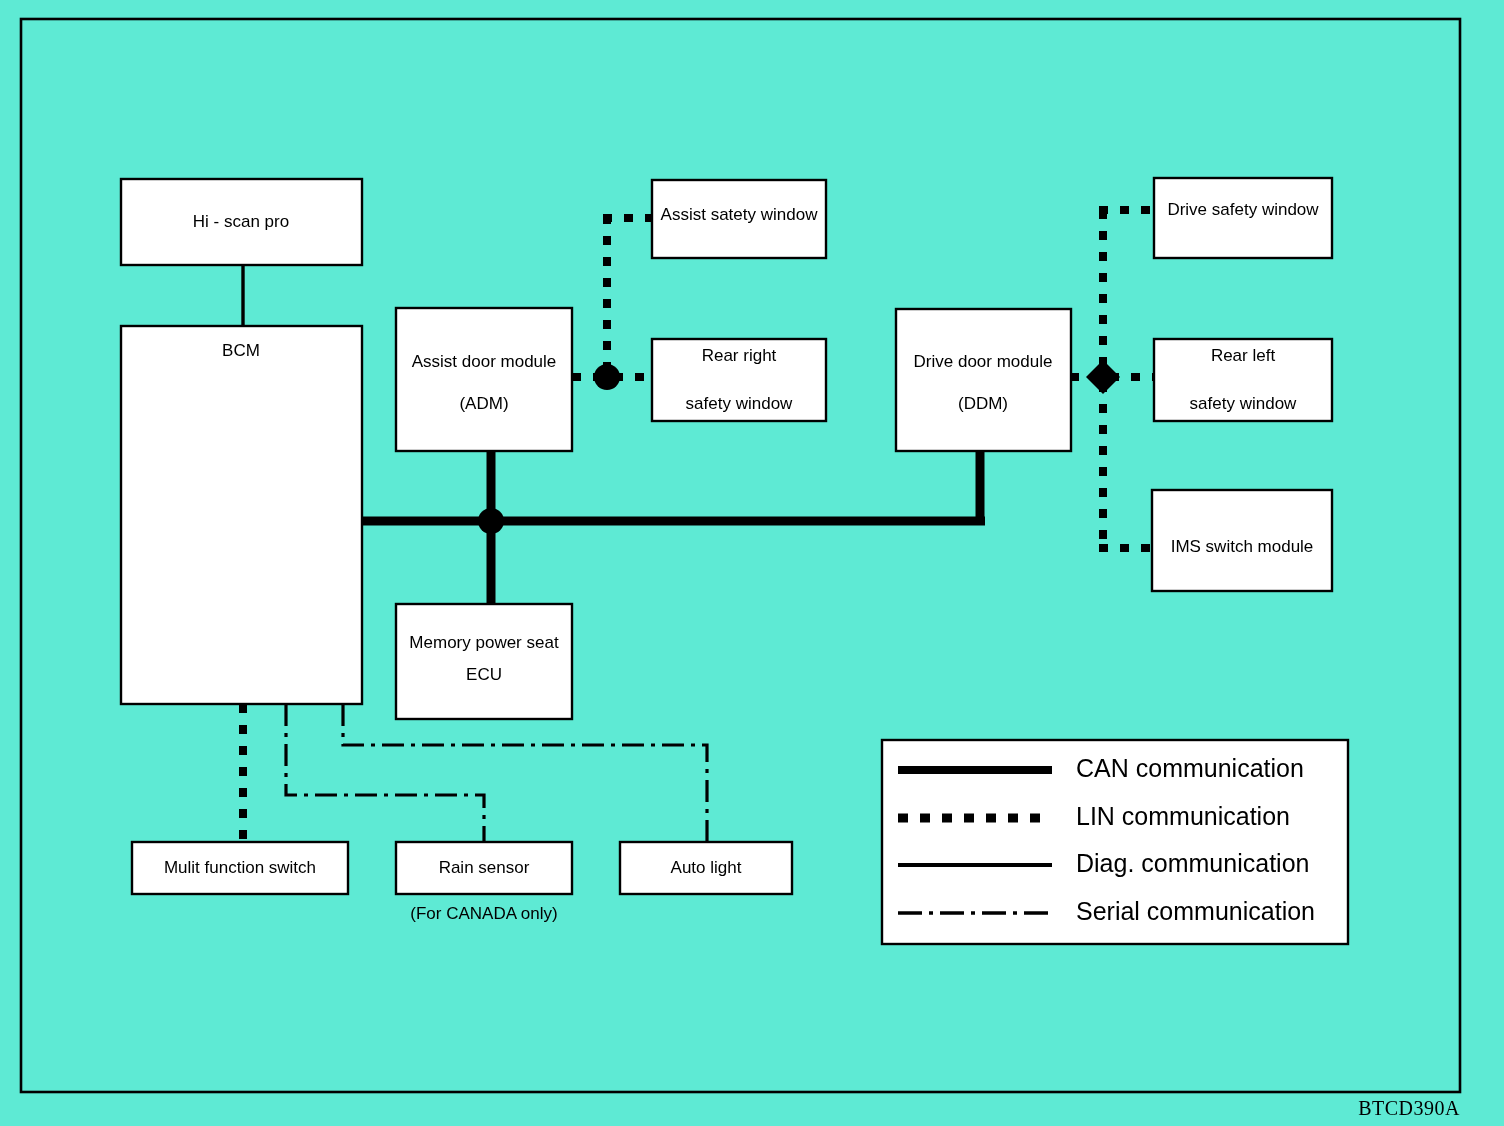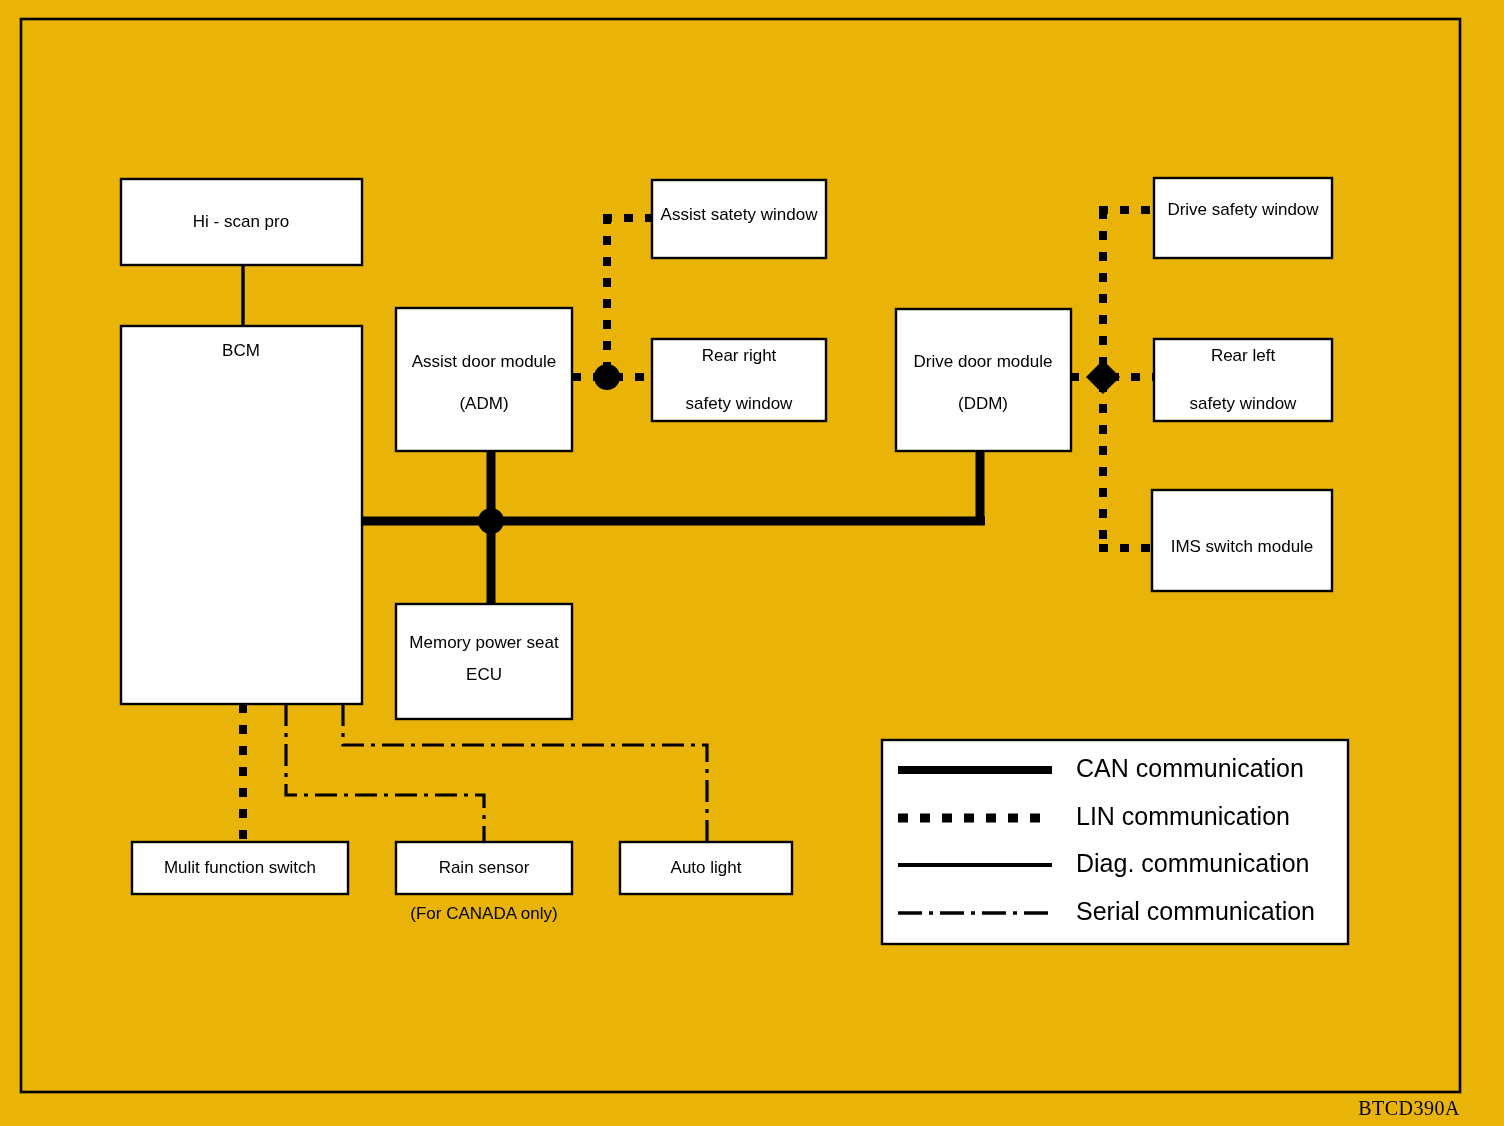--- a/index.html
+++ b/index.html
@@ -7,21 +7,21 @@
     padding: 0;
     background: #ffffff;
   }
   body {
     font-family: "Liberation Sans", sans-serif;
   }
   #page {
     position: relative;
     width: 1504px;
     height: 1126px;
-    background: #eab308;
+    background: #5eead4;
     overflow: hidden;
   }
   svg.diagram {
     position: absolute;
     top: 0;
     left: 0;
     width: 1504px;
     height: 1126px;
   }
   .box-rect {

